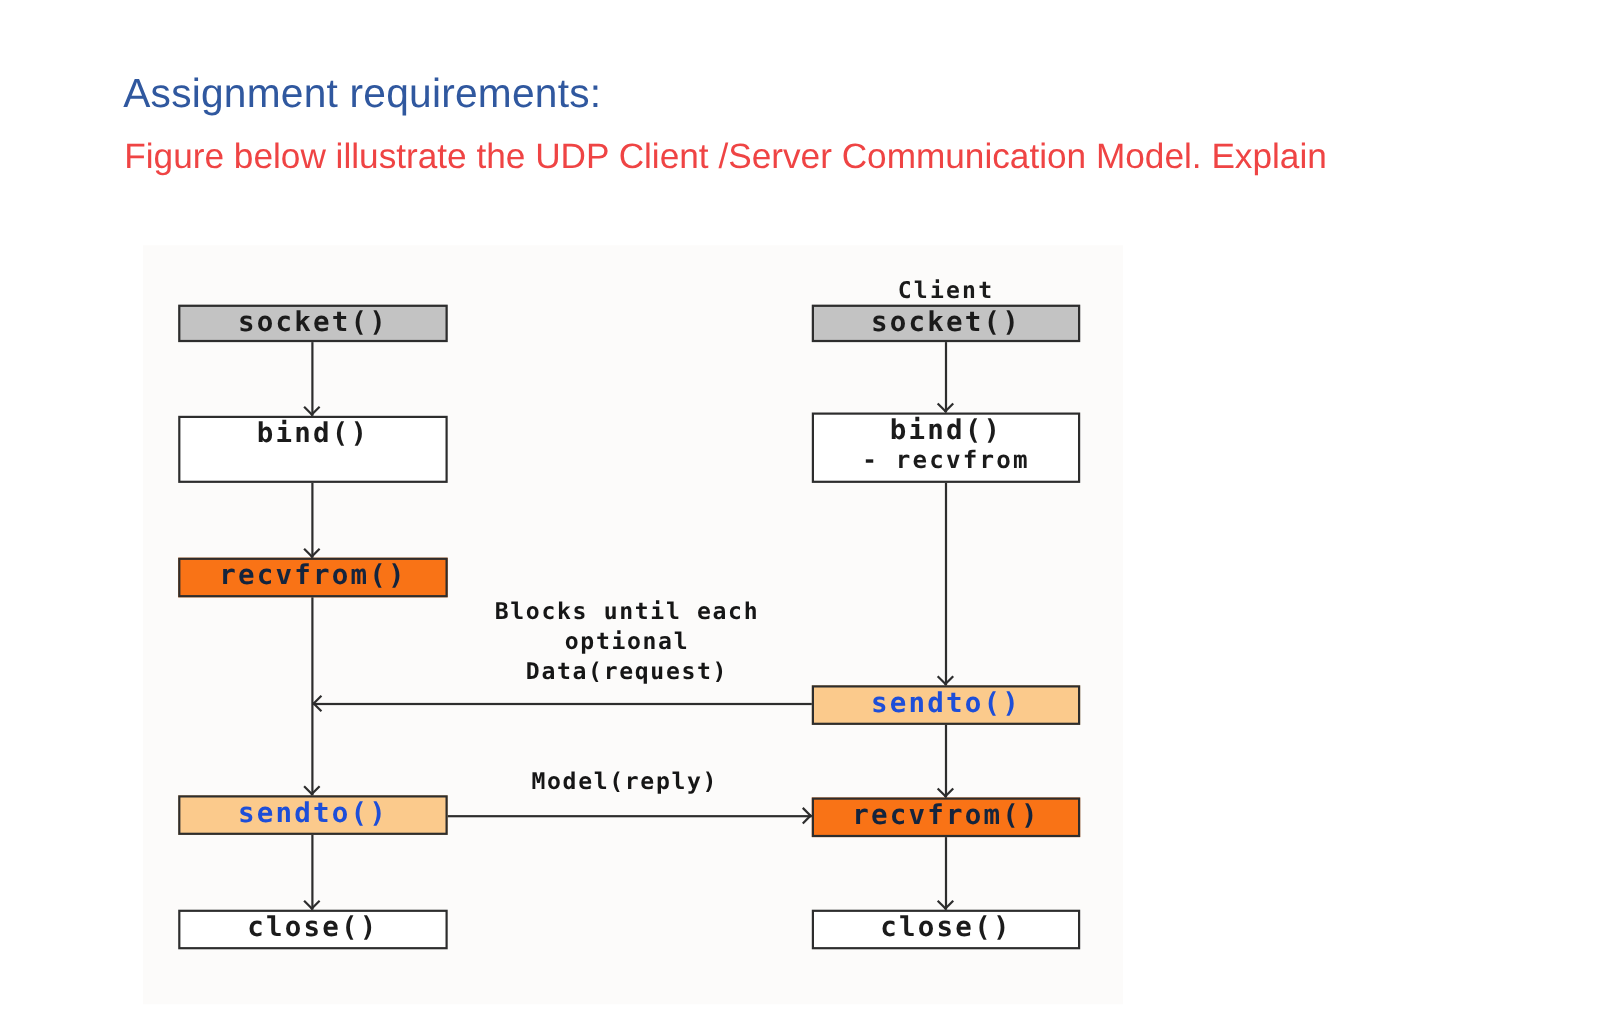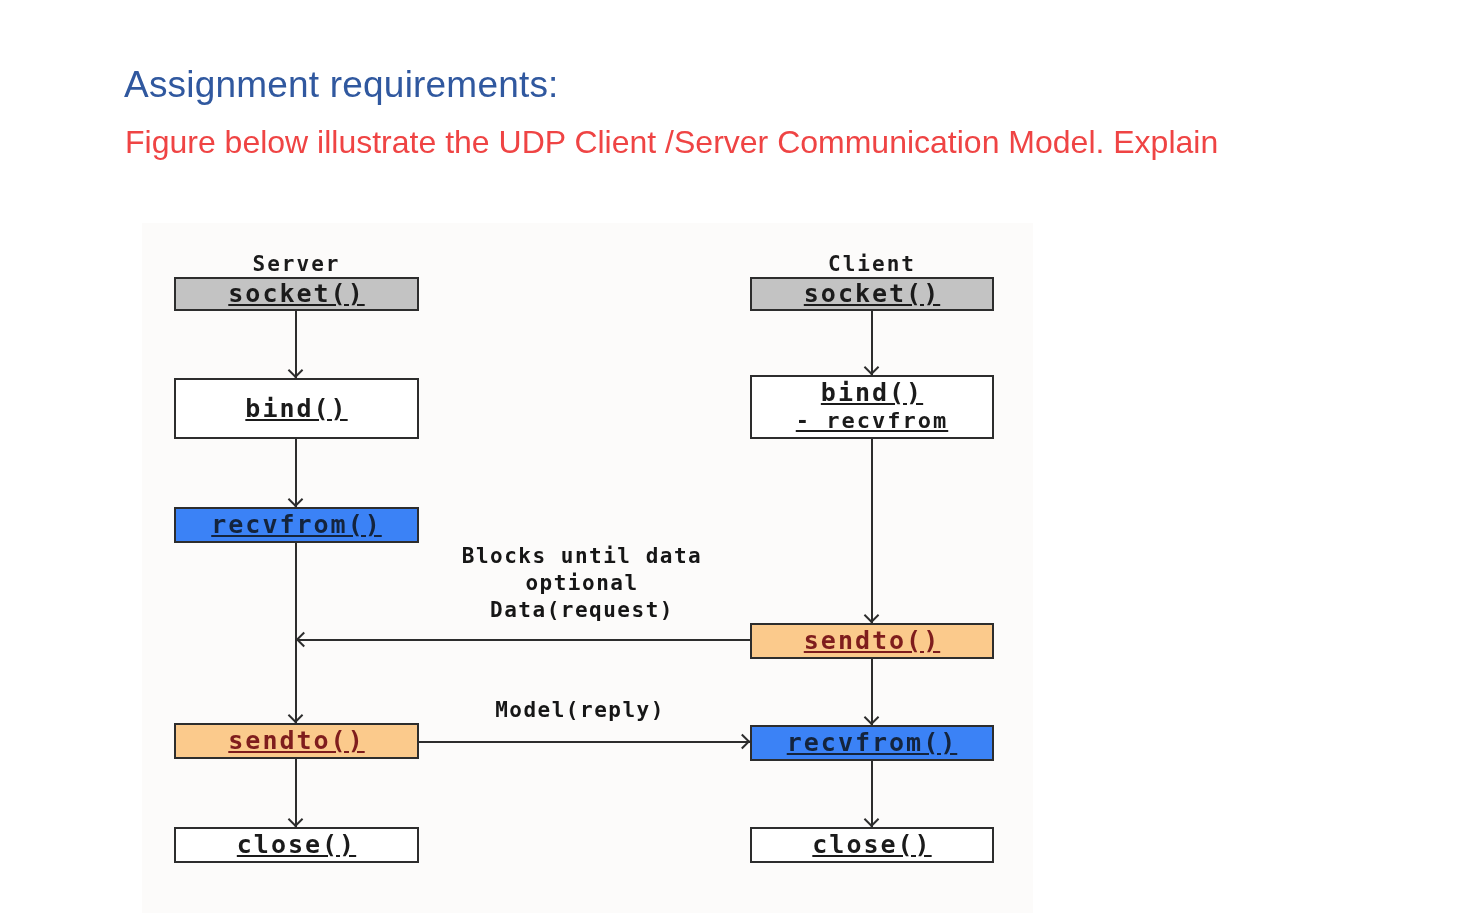--- a/index.html
+++ b/index.html
@@ -1,19 +1,19 @@
 <!DOCTYPE html>
 <html><head>
 <meta charset="utf-8">
 <style>
   * { margin: 0; padding: 0; box-sizing: border-box; }
   html, body { width: 1459px; height: 919px; background: #ffffff; overflow: hidden; }
   body { font-family: "Liberation Sans", sans-serif; position: relative; }
 
-  .page { position: absolute; inset: 0; background: #ffffff; margin-left: 12px; }
+  .page { position: absolute; inset: 0; background: #ffffff; }
 
   .heading {
     position: absolute; left: 112px; top: 64px;
     font-size: 37px; font-weight: 400; color: #30589f;
     letter-spacing: 0.2px; white-space: nowrap;
   }
   .body-text {
     position: absolute; left: 113px; top: 118px;
     font-size: 32px; color: #ef4444; line-height: 48px; white-space: nowrap;
   }
@@ -26,28 +26,27 @@
     color: #1b1b1b;
   }
 
   .col-label {
     position: absolute; width: 245px; text-align: center;
     font-size: 21px; font-weight: 700; letter-spacing: 2px; color: #1b1b1b;
   }
 
   .box {
     position: absolute; border: 2px solid #2d2d2d; background: #ffffff;
-    display: flex; flex-direction: column; align-items: center; justify-content: center;
+    display: flex; flex-direction: column; align-items: center; justify-content: flex-start;
     font-size: 25px; font-weight: 700; letter-spacing: 2px; line-height: 28px;
     white-space: nowrap;
-    text-decoration: underline;
   }
   .box.gray   { background: #c3c3c3; }
-  .box.blue   { background: #3b82f6; color: #14243d; }
-  .box.orange { background: #fbca8c; color: #7f1d1d; }
+  .box.blue   { background: #f97316; color: #14243d; }
+  .box.orange { background: #fbca8c; color: #1d4ed8; }
   .box .sub   { font-size: 22px; }
 
   .vline { position: absolute; width: 2px; background: #2d2d2d; }
   .hline { position: absolute; height: 2px; background: #2d2d2d; }
 
   .ah { position: absolute; width: 11px; height: 11px; }
   .ah-down  { border-right: 2px solid #2d2d2d; border-bottom: 2px solid #2d2d2d; transform: rotate(45deg); }
   .ah-left  { border-left: 2px solid #2d2d2d;  border-bottom: 2px solid #2d2d2d; transform: rotate(45deg); }
   .ah-right { border-top: 2px solid #2d2d2d;   border-right: 2px solid #2d2d2d;  transform: rotate(45deg); }
 
@@ -63,21 +62,20 @@
 <div class="page">
 
   <div class="heading">Assignment requirements:</div>
 
   <div class="body-text">
     <div>Figure below illustrate the UDP Client /Server Communication Model. Explain</div>
   </div>
 
   <div class="figure">
 
-    <div class="col-label" style="left:32px; top:29px;">Server</div>
     <div class="col-label" style="left:608px; top:29px; width:244px;">Client</div>
 
     <div class="box gray" style="left:32px; top:54px; width:245px; height:34px;">
       <span>socket()</span>
     </div>
     <div class="box" style="left:32px; top:155px; width:245px; height:61px;">
       <span>bind()</span>
     </div>
     <div class="box blue" style="left:32px; top:284px; width:245px; height:36px;">
       <span>recvfrom()</span>
@@ -130,21 +128,21 @@
     <div class="vline" style="left:729px; top:538px; height:66px;"></div>
     <div class="ah ah-down" style="left:724px; top:591px;"></div>
 
     <div class="hline" style="left:154px; top:416px; width:454px;"></div>
     <div class="ah ah-left" style="left:156px; top:411px;"></div>
 
     <div class="hline" style="left:277px; top:518px; width:331px;"></div>
     <div class="ah ah-right" style="left:595px; top:513px;"></div>
 
     <div class="annotation" style="left:280px; top:320px;">
-      <div>Blocks until data</div>
+      <div>Blocks until each</div>
       <div>optional</div>
       <div>Data(request)</div>
     </div>
     <div class="annotation" style="left:278px; top:474px;">
       <div>Model(reply)</div>
     </div>
 
   </div>
 </div>
 

